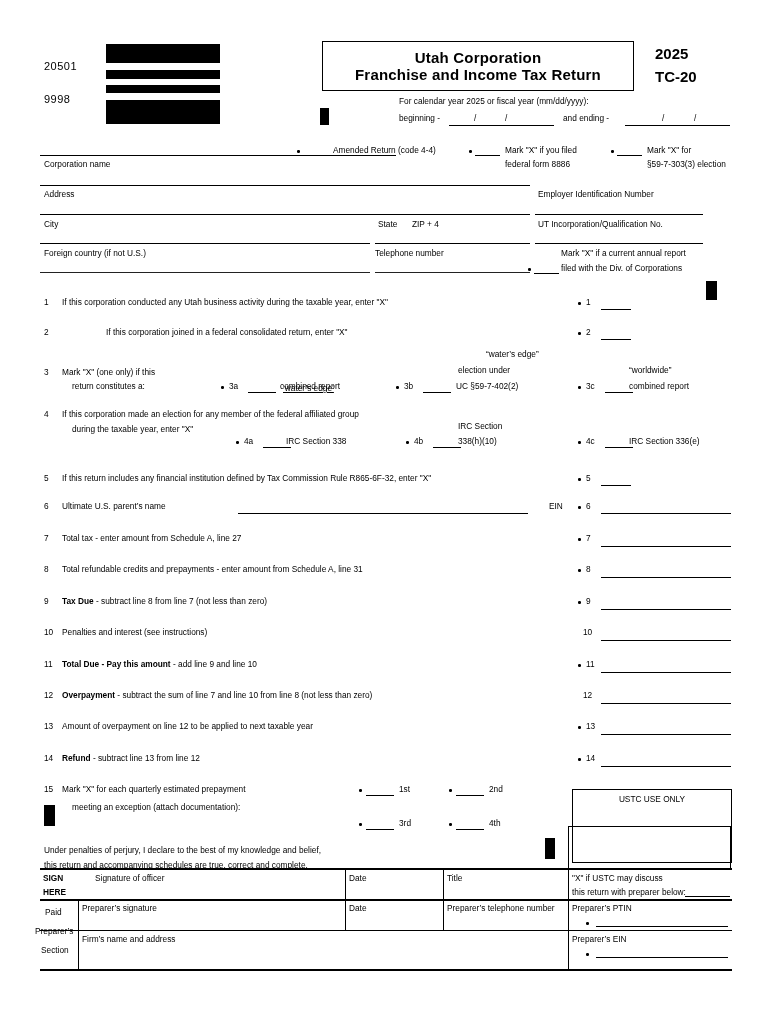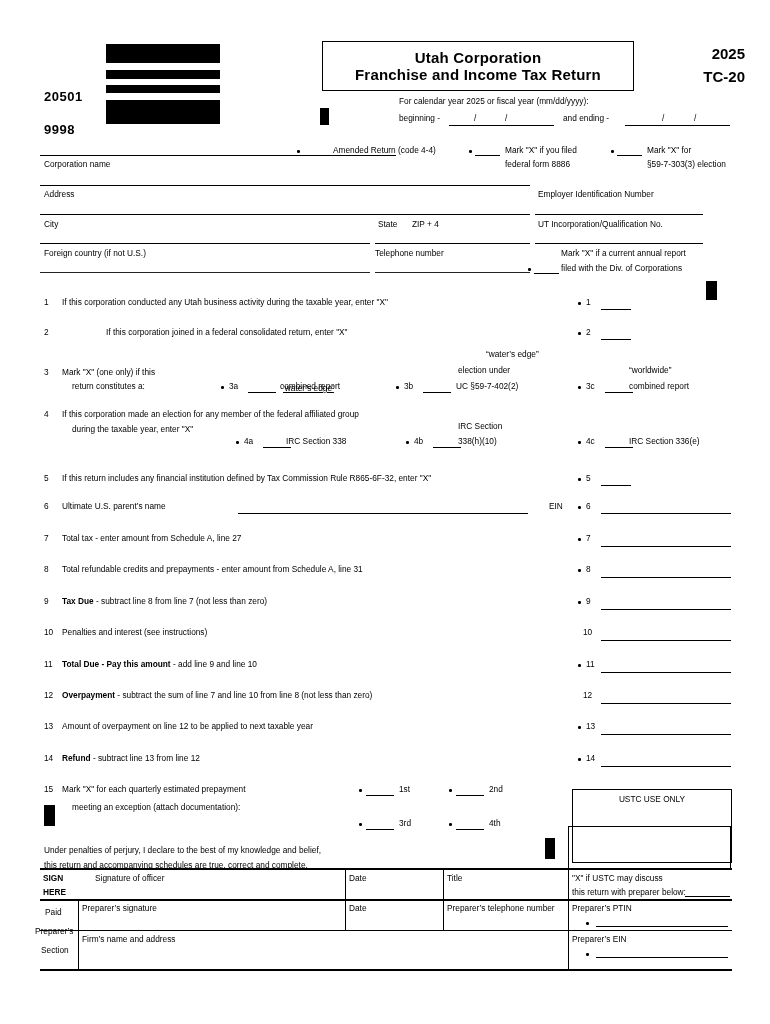--- a/index.html
+++ b/index.html
@@ -18,31 +18,31 @@
   .b { font-weight:bold; }
 
   
   #barcode { left:106px; top:44px; width:114px; height:80px; }
   #barcode .bar { position:absolute; left:0; background:#000; width:114px; }
   #barcode .bar.b1 { top:0px;  height:19px; }
   #barcode .bar.b2 { top:26px; height:9px; }
   #barcode .bar.b3 { top:41px; height:8px; }
   #barcode .bar.b4 { top:56px; height:24px; }
 
-  .numlbl { font-size:13px; font-weight:bold; letter-spacing:.5px;margin-top:29px; }
+  .numlbl { font-size:11px; font-weight:normal; letter-spacing:.5px; }
 
   
   #titlebox {
     left:322px; top:41px; width:312px; height:50px;
     border:1.6px solid #000;
     display:flex; flex-direction:column;
     align-items:center; justify-content:center;
   }
   #titlebox .l { font-size:15px; font-weight:bold; letter-spacing:.2px; }
-  #yearbox { left:655px; top:45px; width:90px; text-align:right; }
+  #yearbox { left:655px; top:45px; width:90px; text-align:left; }
   #yearbox div { font-size:15px; font-weight:bold; }
 
   
   .sq { background:#000; }
 
   
   .rule { position:absolute; border-bottom:1px solid #000; height:0; }
   .rule.thin { border-bottom:0.9px solid #222; }
   .blank { position:absolute; border-bottom:1px solid #000; height:0; }
 

